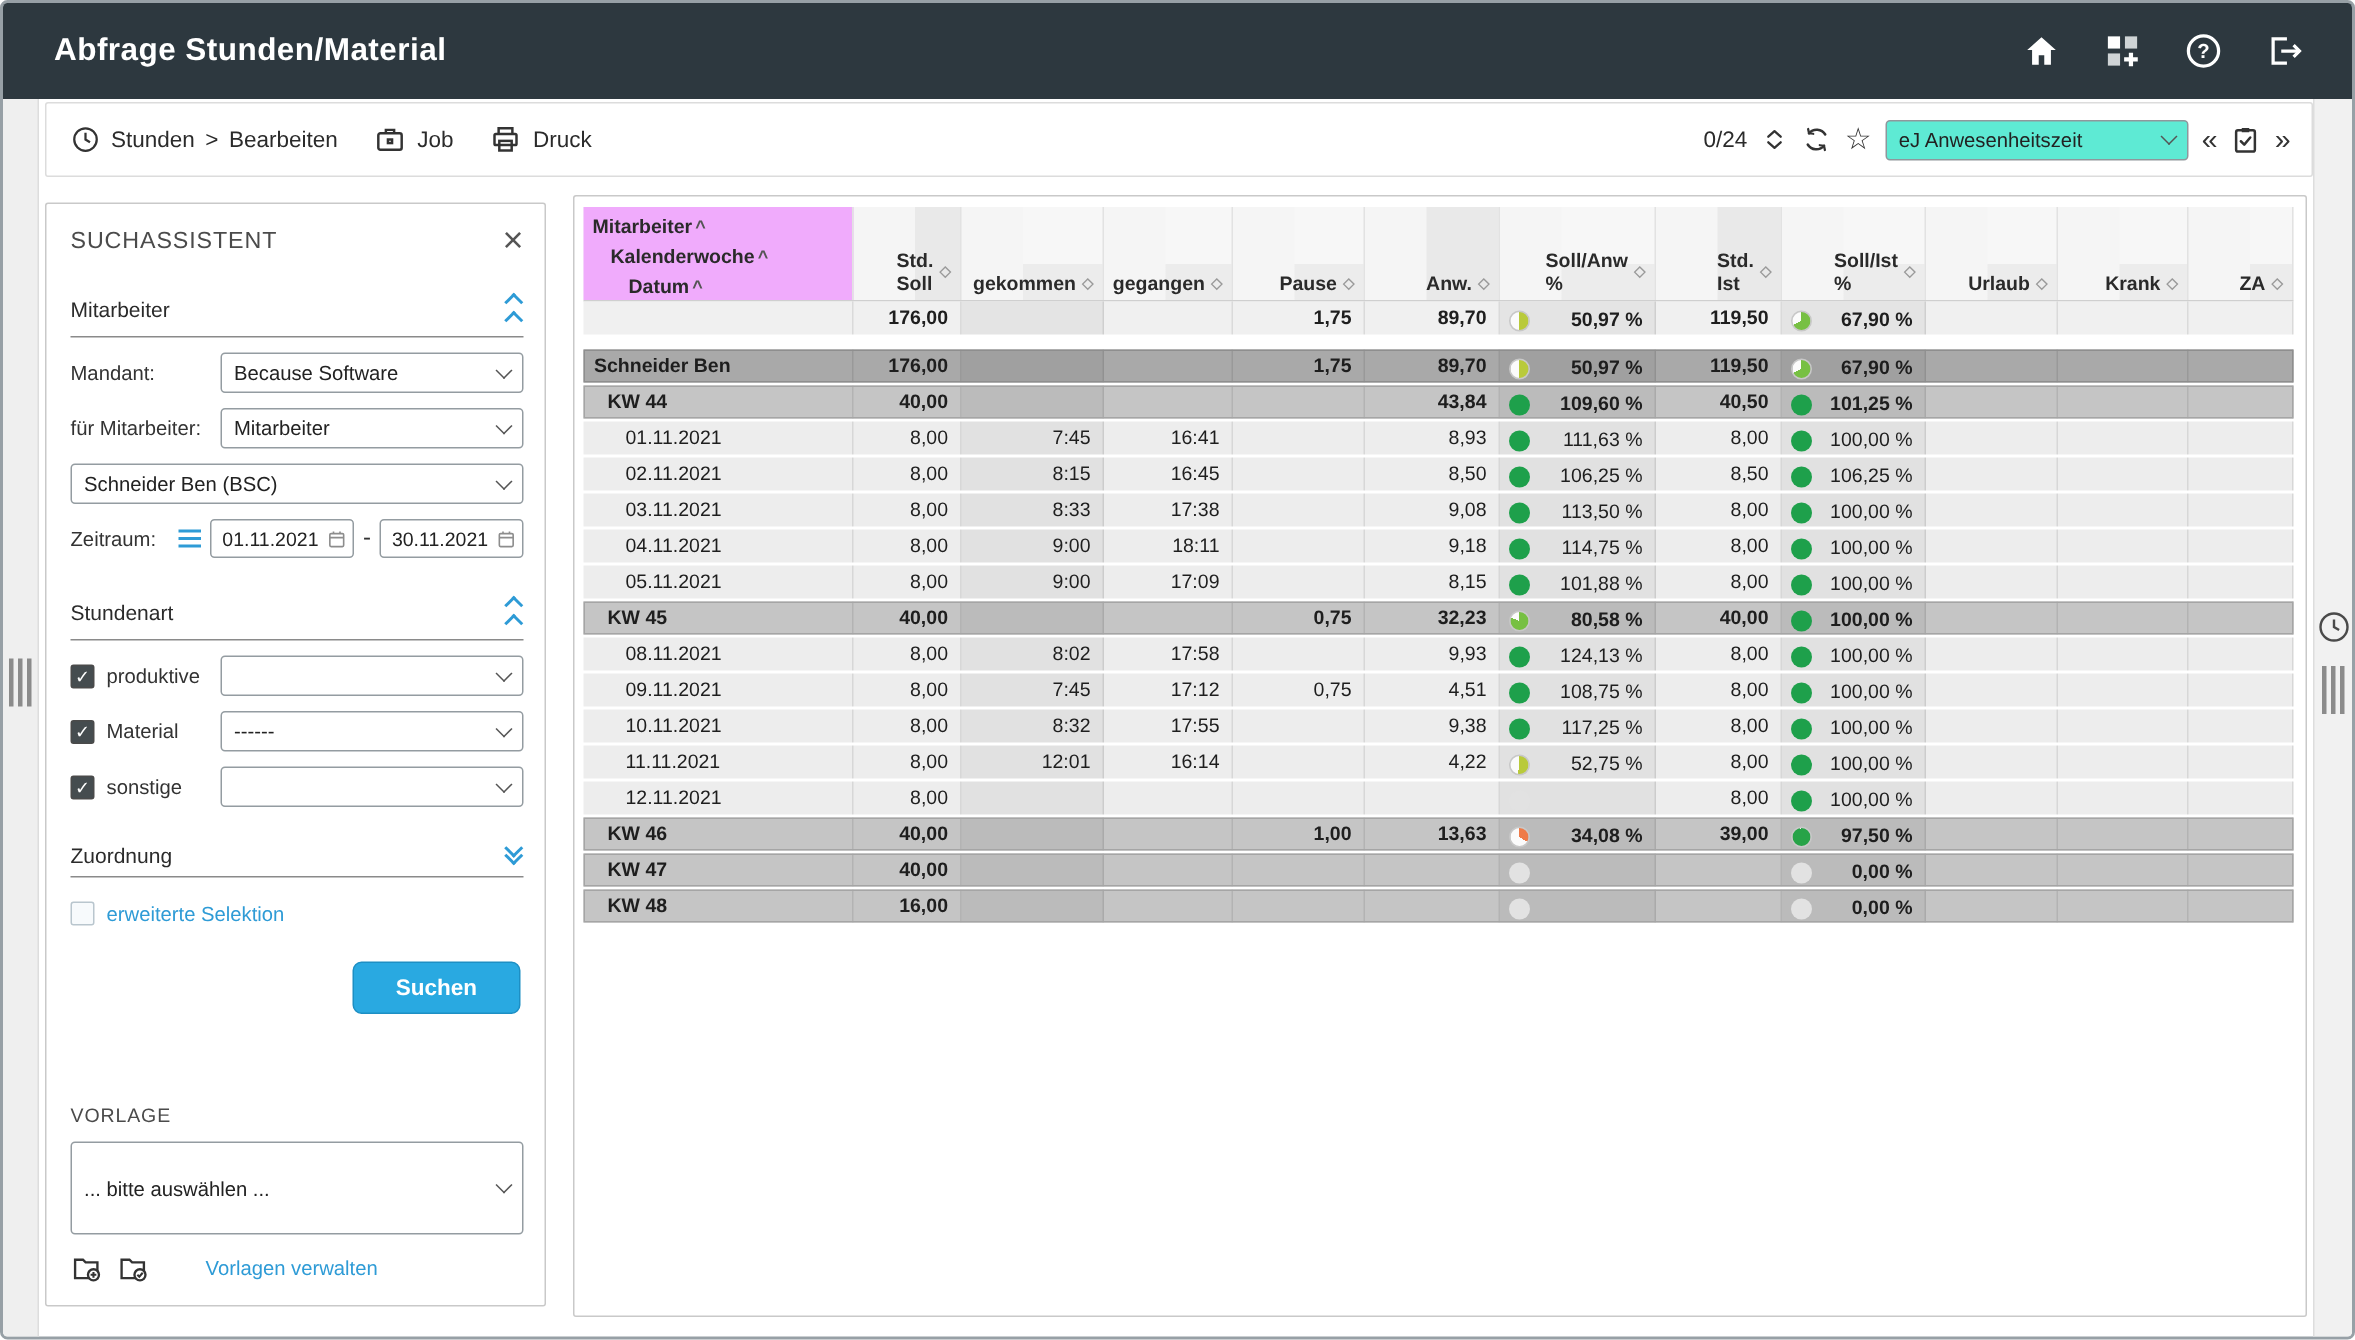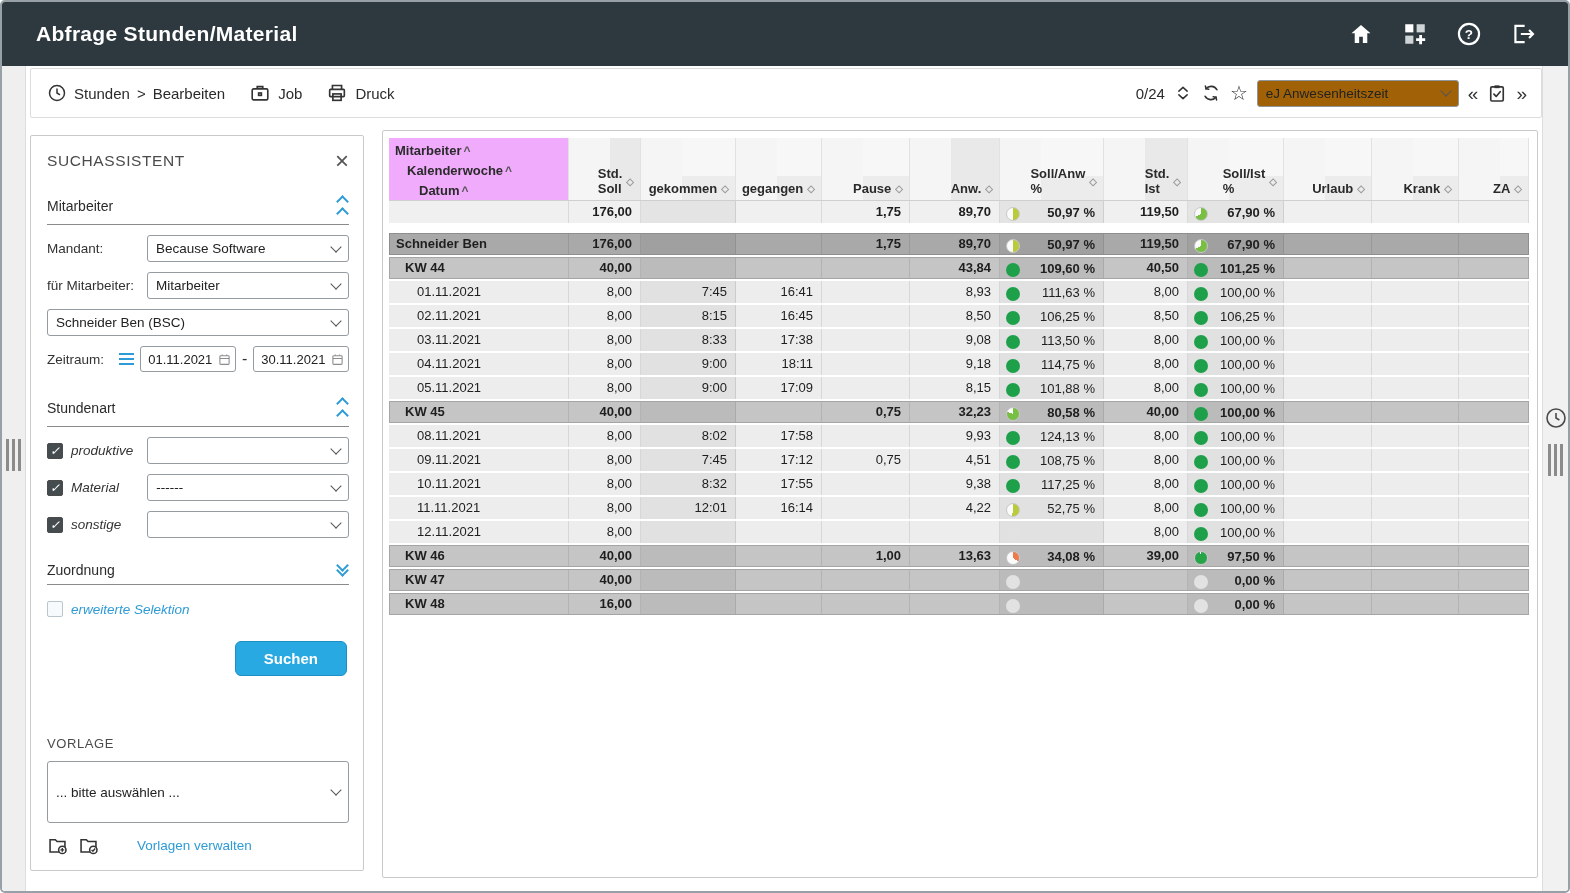--- a/index.html
+++ b/index.html
@@ -24,21 +24,21 @@
   .toolbar {
     position:absolute; left:28px; top:66px; width:1512px; height:50px;
     background:#fff; border:1px solid #dcdcdc; border-radius:2px;
     display:flex; align-items:center; padding:0 14px 0 16px;
   }
   .crumb { display:flex; align-items:center; gap:7px; font-size:15px; color:#2b2b2b; }
   .crumb .ico { display:flex; align-items:center; color:#333; }
   .crumb .gap { width:10px; }
   .tool-right { margin-left:auto; display:flex; align-items:center; gap:9px; font-size:15px; color:#2b2b2b; }
   .viewselect {
-    width:202px; height:27px; border:1px solid #8f979c; border-radius:3px; background:#a16207;
+    width:202px; height:27px; border:1px solid #8f979c; border-radius:3px; background:#5eead4;
     display:flex; align-items:center; font-size:13.5px; padding:0 8px; color:#222; cursor:pointer;
   }
   .chev { width:8px; height:8px; border-right:1.6px solid #555; border-bottom:1.6px solid #555; transform:rotate(45deg); margin-left:auto; margin-top:-4px; }
   .guillemet { font-size:19px; color:#333; cursor:pointer; line-height:1; }
   
   .strip-left {
     position:absolute; left:0; top:64px; bottom:0; width:24px; background:#efefef; border-right:1px solid #ddd;
   }
   .strip-right {
     position:absolute; right:0; top:64px; bottom:0; width:26px; background:#f1f1f1; border-left:1px solid #ddd;
@@ -70,21 +70,21 @@
   }
   .selbox.full { width:100%; }
   .datefield {
     width:100px; height:26px; border:1px solid #949ca1; border-radius:3px; background:#fff;
     display:flex; align-items:center; font-size:13px; padding:0 4px 0 7px; color:#222; cursor:text;
   }
   .datefield .cal { margin-left:auto; color:#8d8d8d; display:flex; }
   .hamb { width:16px; margin-right:6px; display:flex; flex-direction:column; gap:3px; cursor:pointer; }
   .hamb i { height:2px; background:#2e9bd6; display:block; }
   .dash { margin:0 6px; color:#333; }
-  .ckrow { display:flex; align-items:center; margin-top:10px;font-style:italic; }
+  .ckrow { display:flex; align-items:center; margin-top:10px; }
   .ckbox {
     width:16px; height:16px; border:1px solid #4a4a4a; border-radius:2px; background:#454c4f;
     color:#fff; font-size:12px; line-height:14px; text-align:center; margin-right:8px; cursor:pointer; flex:none;
   }
   .ckbox.off { background:#f7fafc; border:1px solid #b9c6ce; color:transparent; }
   .ckbox.on::after { content:"\2713"; }
   .cklabel { width:76px; font-size:13.5px; color:#333; flex:none; }
   .searchrow { display:flex; justify-content:flex-end; margin-top:24px; padding-right:2px; }
   .btn-search {
     background:#29a9e1; border:1px solid #1d8fc4; border-radius:6px; color:#fff;

